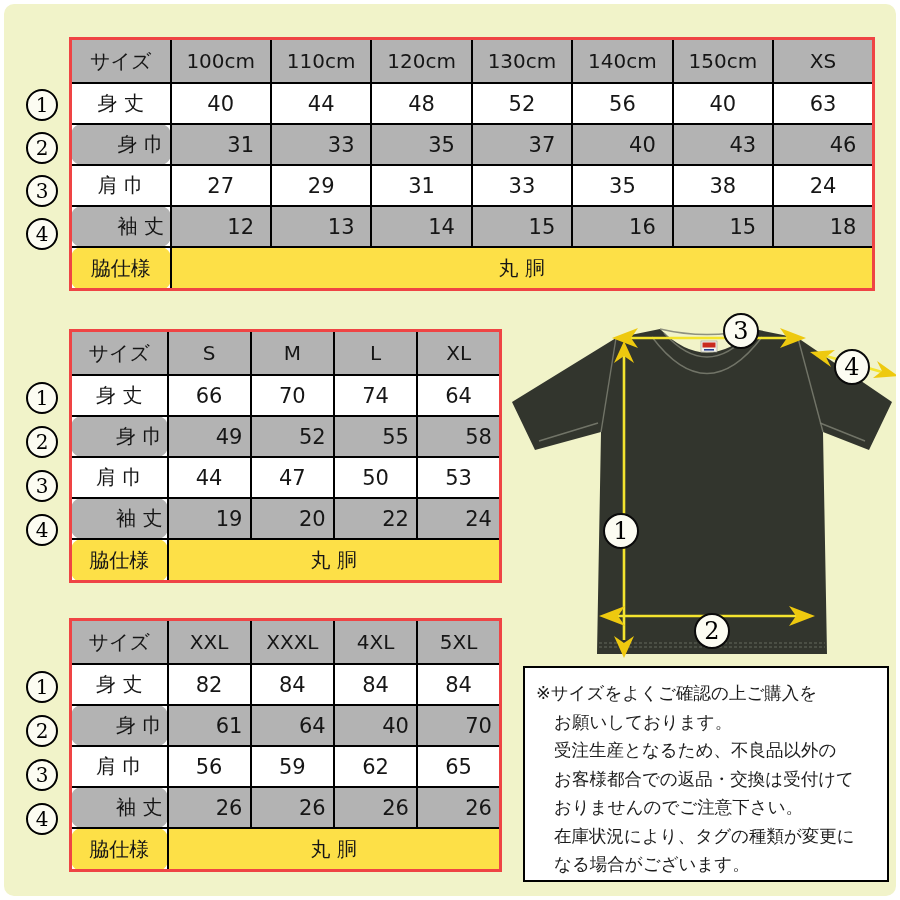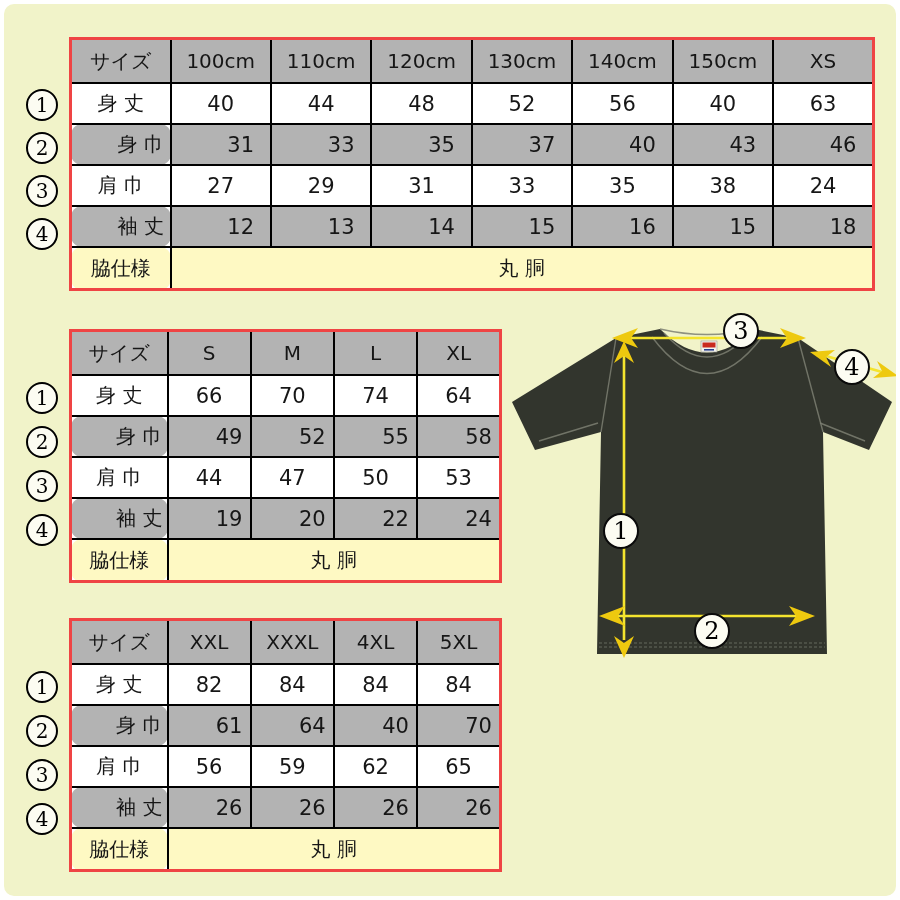--- a/index.html
+++ b/index.html
@@ -33,21 +33,21 @@
   .tb1 table.size-table{width:806px;}
   .tb2 table.size-table,.tb3 table.size-table{width:433px;}
   .size-table th,.size-table td{
     border:2px solid #000;text-align:center;vertical-align:middle;
     color:#161616;padding:0;overflow:hidden;white-space:nowrap;
   }
   .size-table th{height:42px;background:var(--gray,#b3b3b3);font-weight:normal;font-size:20px;}
   .size-table td{height:39px;font-size:21px;}
   .size-table td.lab{font-size:20px;border-radius:11px;}
   .size-table tr.alt td{background:var(--gray,#b3b3b3);padding-left:40px;}
-  .size-table tr.foot td{height:40px;background:#fef9c3;font-size:20px;text-align:center;}
+  .size-table tr.foot td{height:40px;background:#fde047;font-size:20px;text-align:center;}
   .tb1 col.c-lab{width:100px}
   .tb2 col.c-lab,.tb3 col.c-lab{width:97px}
   
   .diagram{position:absolute;left:498px;top:306px;width:400px;height:354px;}
   .shirt-fill{fill:var(--shirt,#32352d);}
   .stitch{fill:none;stroke:#7c7f72;stroke-width:1.4;opacity:.85;}
   .stitch-light{fill:none;stroke:#8a8d80;stroke-width:1.2;stroke-dasharray:3 2;opacity:.6;}
   .arrow-line{stroke:var(--arrow-line,#f4e42e);stroke-width:2.6;}
   .arrow-head{fill:var(--arrow,#eec90f);}
   .d-circ{fill:#fcfcf2;stroke:#0a0a0a;stroke-width:2;}
@@ -316,14 +316,23 @@
     <g>
       <circle class="d-circ" cx="239" cy="21" r="17"></circle>
       <text class="d-num" x="239" y="29">3</text>
     </g>
     <g>
       <circle class="d-circ" cx="350" cy="57" r="17"></circle>
       <text class="d-num" x="350" y="65">4</text>
     </g>
   </svg>
 
+  <div class="note">
+    <div class="note-line">※サイズをよくご確認の上ご購入を</div>
+    <div class="note-line ind">お願いしております。</div>
+    <div class="note-line ind">受注生産となるため、不良品以外の</div>
+    <div class="note-line ind">お客様都合での返品・交換は受付けて</div>
+    <div class="note-line ind">おりませんのでご注意下さい。</div>
+    <div class="note-line ind">在庫状況により、タグの種類が変更に</div>
+    <div class="note-line ind">なる場合がございます。</div>
+  </div>
 
 </div>
 
 </body></html>

